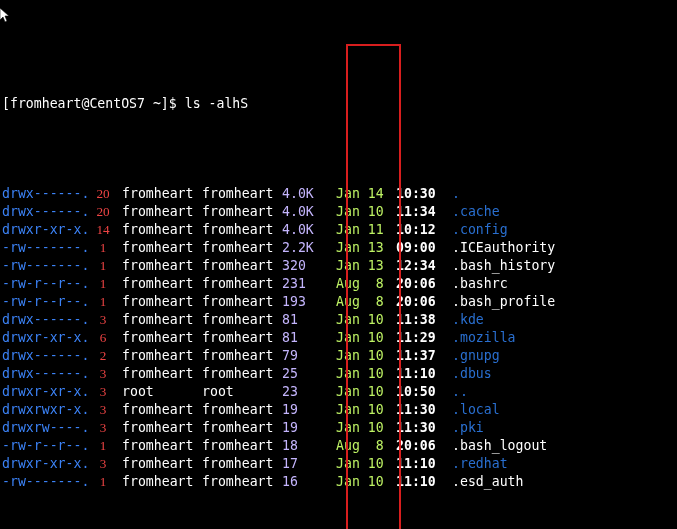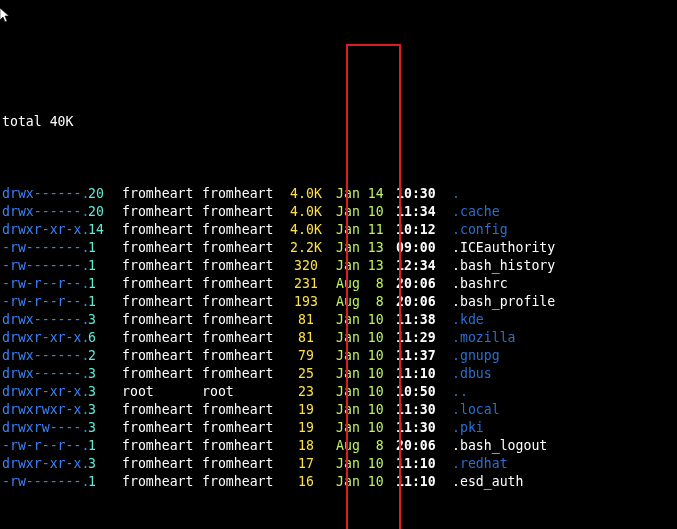--- a/index.html
+++ b/index.html
@@ -14,24 +14,24 @@
     line-height: 18px;
     color: #ffffff;
   }
   .terminal {
     padding: 5px 2px;
     position: relative;
     white-space: pre;
   }
   .row { display: block; height: 18px; }
   .perm  { display: inline-block; width: 86px; color: #3b82f6; }
-  .links { display: inline-block; width: 30px; text-align: left; color: #5eead4; }
+  .links { display: inline-block; width: 30px; text-align: center; color: #ef4444; font-family: Liberation Serif, serif; }
   .own   { display: inline-block; width: 80px; padding-left: 4px; color: #fff; }
   .grp   { display: inline-block; width: 80px; padding-left: 0px; color: #fff; }
-  .size  { display: inline-block; width: 48px; text-align: center; color: #fde047; }
+  .size  { display: inline-block; width: 48px; text-align: left; color: #c4b5fd; }
   .date  { display: inline-block; width: 60px; color: #bef264; padding-left:6px;}
   .time  { display: inline-block; width: 50px; color: #fff; font-weight: bold; }
   .fname { padding-left: 6px; }
   .c-blue  { color: #296fd0; }
   .c-white { color: #ffffff; }
 
   .highlight-box {
     position: absolute;
     left: 346px;
     top: 44px;
@@ -50,21 +50,21 @@
 </style>
 </head>
 <body>
 
 <div class="terminal">
 
   <svg class="cursor-arrow" viewBox="0 0 12 16">
       <polygon points="0,0 0,12 3,9 5,14 7,13 5,8 9,8" fill="#fff" stroke="#000" stroke-width="0.6"></polygon>
     </svg>
 
+  <span class="row">[<span>fromheart</span>@<span>CentOS7</span> <span>~</span>]<span>$</span> <span>ls -alhS</span></span>
 
-  <span class="row"><span>total</span> <span>40K</span></span>
 
   <div id="rows-container"><span class="row"><span class="perm">drwx------.</span><span class="links">20</span><span class="own">fromheart</span><span class="grp">fromheart</span><span class="size">4.0K</span><span class="date">Jan 14</span><span class="time">10:30</span><span class="fname c-blue">.</span></span><span class="row"><span class="perm">drwx------.</span><span class="links">20</span><span class="own">fromheart</span><span class="grp">fromheart</span><span class="size">4.0K</span><span class="date">Jan 10</span><span class="time">11:34</span><span class="fname c-blue">.cache</span></span><span class="row"><span class="perm">drwxr-xr-x.</span><span class="links">14</span><span class="own">fromheart</span><span class="grp">fromheart</span><span class="size">4.0K</span><span class="date">Jan 11</span><span class="time">10:12</span><span class="fname c-blue">.config</span></span><span class="row"><span class="perm">-rw-------.</span><span class="links">1</span><span class="own">fromheart</span><span class="grp">fromheart</span><span class="size">2.2K</span><span class="date">Jan 13</span><span class="time">09:00</span><span class="fname c-white">.ICEauthority</span></span><span class="row"><span class="perm">-rw-------.</span><span class="links">1</span><span class="own">fromheart</span><span class="grp">fromheart</span><span class="size">320</span><span class="date">Jan 13</span><span class="time">12:34</span><span class="fname c-white">.bash_history</span></span><span class="row"><span class="perm">-rw-r--r--.</span><span class="links">1</span><span class="own">fromheart</span><span class="grp">fromheart</span><span class="size">231</span><span class="date">Aug  8</span><span class="time">20:06</span><span class="fname c-white">.bashrc</span></span><span class="row"><span class="perm">-rw-r--r--.</span><span class="links">1</span><span class="own">fromheart</span><span class="grp">fromheart</span><span class="size">193</span><span class="date">Aug  8</span><span class="time">20:06</span><span class="fname c-white">.bash_profile</span></span><span class="row"><span class="perm">drwx------.</span><span class="links">3</span><span class="own">fromheart</span><span class="grp">fromheart</span><span class="size">81</span><span class="date">Jan 10</span><span class="time">11:38</span><span class="fname c-blue">.kde</span></span><span class="row"><span class="perm">drwxr-xr-x.</span><span class="links">6</span><span class="own">fromheart</span><span class="grp">fromheart</span><span class="size">81</span><span class="date">Jan 10</span><span class="time">11:29</span><span class="fname c-blue">.mozilla</span></span><span class="row"><span class="perm">drwx------.</span><span class="links">2</span><span class="own">fromheart</span><span class="grp">fromheart</span><span class="size">79</span><span class="date">Jan 10</span><span class="time">11:37</span><span class="fname c-blue">.gnupg</span></span><span class="row"><span class="perm">drwx------.</span><span class="links">3</span><span class="own">fromheart</span><span class="grp">fromheart</span><span class="size">25</span><span class="date">Jan 10</span><span class="time">11:10</span><span class="fname c-blue">.dbus</span></span><span class="row"><span class="perm">drwxr-xr-x.</span><span class="links">3</span><span class="own">root     </span><span class="grp">root     </span><span class="size">23</span><span class="date">Jan 10</span><span class="time">10:50</span><span class="fname c-blue">..</span></span><span class="row"><span class="perm">drwxrwxr-x.</span><span class="links">3</span><span class="own">fromheart</span><span class="grp">fromheart</span><span class="size">19</span><span class="date">Jan 10</span><span class="time">11:30</span><span class="fname c-blue">.local</span></span><span class="row"><span class="perm">drwxrw----.</span><span class="links">3</span><span class="own">fromheart</span><span class="grp">fromheart</span><span class="size">19</span><span class="date">Jan 10</span><span class="time">11:30</span><span class="fname c-blue">.pki</span></span><span class="row"><span class="perm">-rw-r--r--.</span><span class="links">1</span><span class="own">fromheart</span><span class="grp">fromheart</span><span class="size">18</span><span class="date">Aug  8</span><span class="time">20:06</span><span class="fname c-white">.bash_logout</span></span><span class="row"><span class="perm">drwxr-xr-x.</span><span class="links">3</span><span class="own">fromheart</span><span class="grp">fromheart</span><span class="size">17</span><span class="date">Jan 10</span><span class="time">11:10</span><span class="fname c-blue">.redhat</span></span><span class="row"><span class="perm">-rw-------.</span><span class="links">1</span><span class="own">fromheart</span><span class="grp">fromheart</span><span class="size">16</span><span class="date">Jan 10</span><span class="time">11:10</span><span class="fname c-white">.esd_auth</span></span></div>
 
   <div class="highlight-box"></div>
 
   
 </div>
 
 </body></html>

